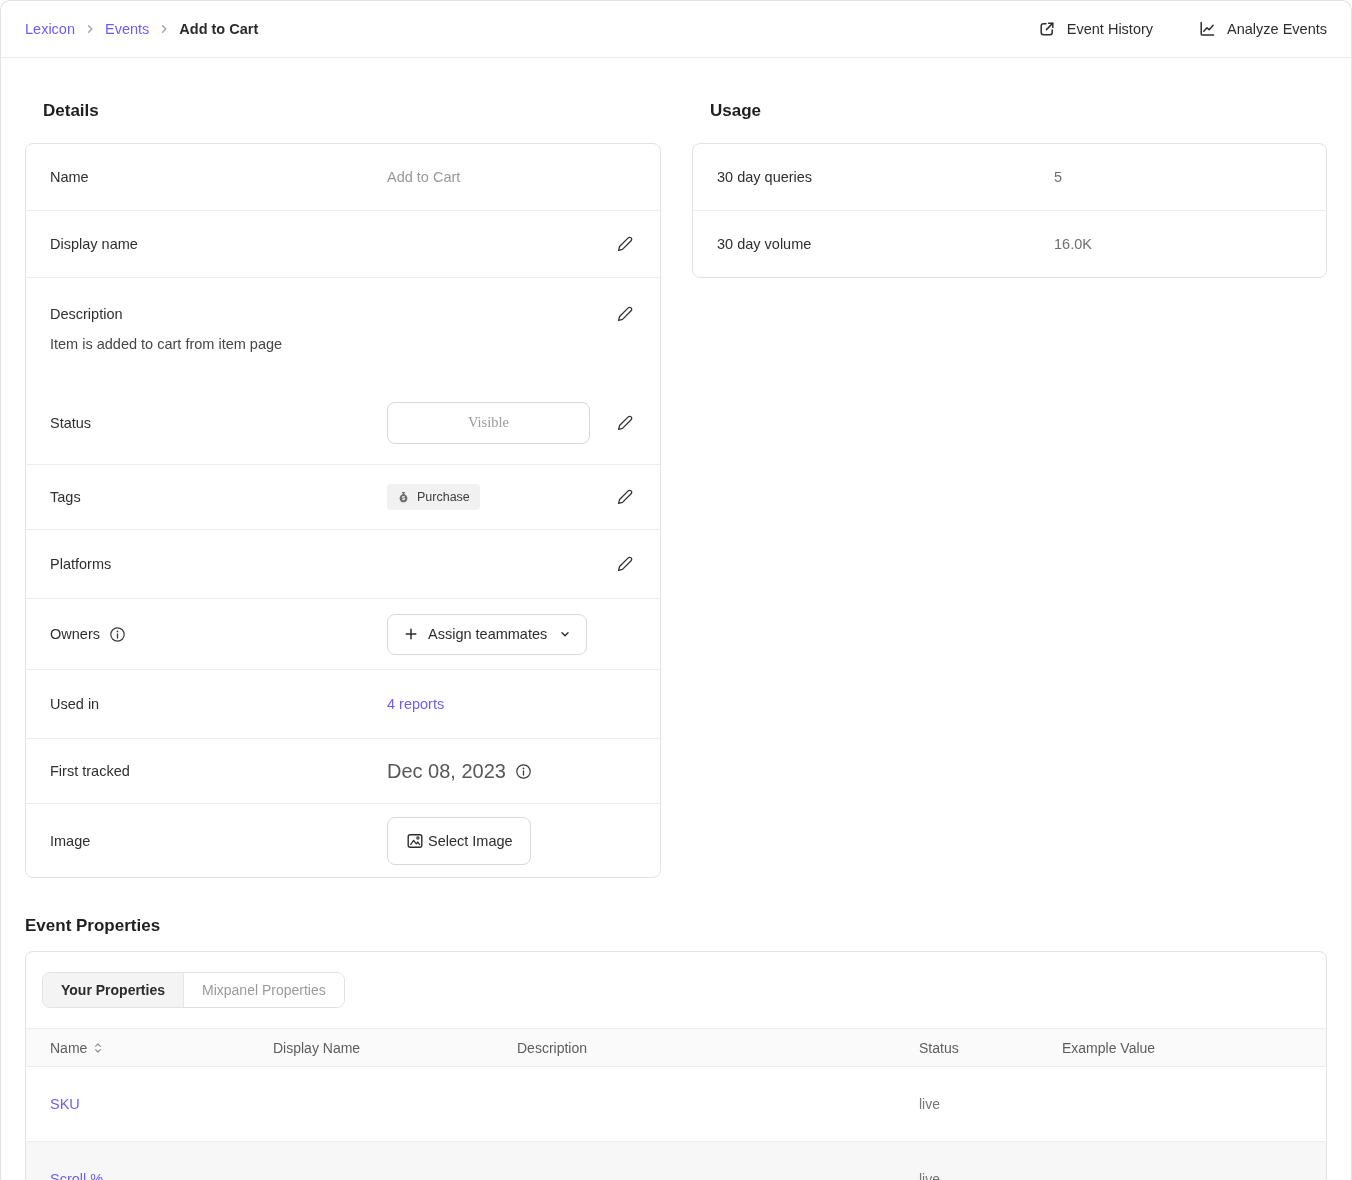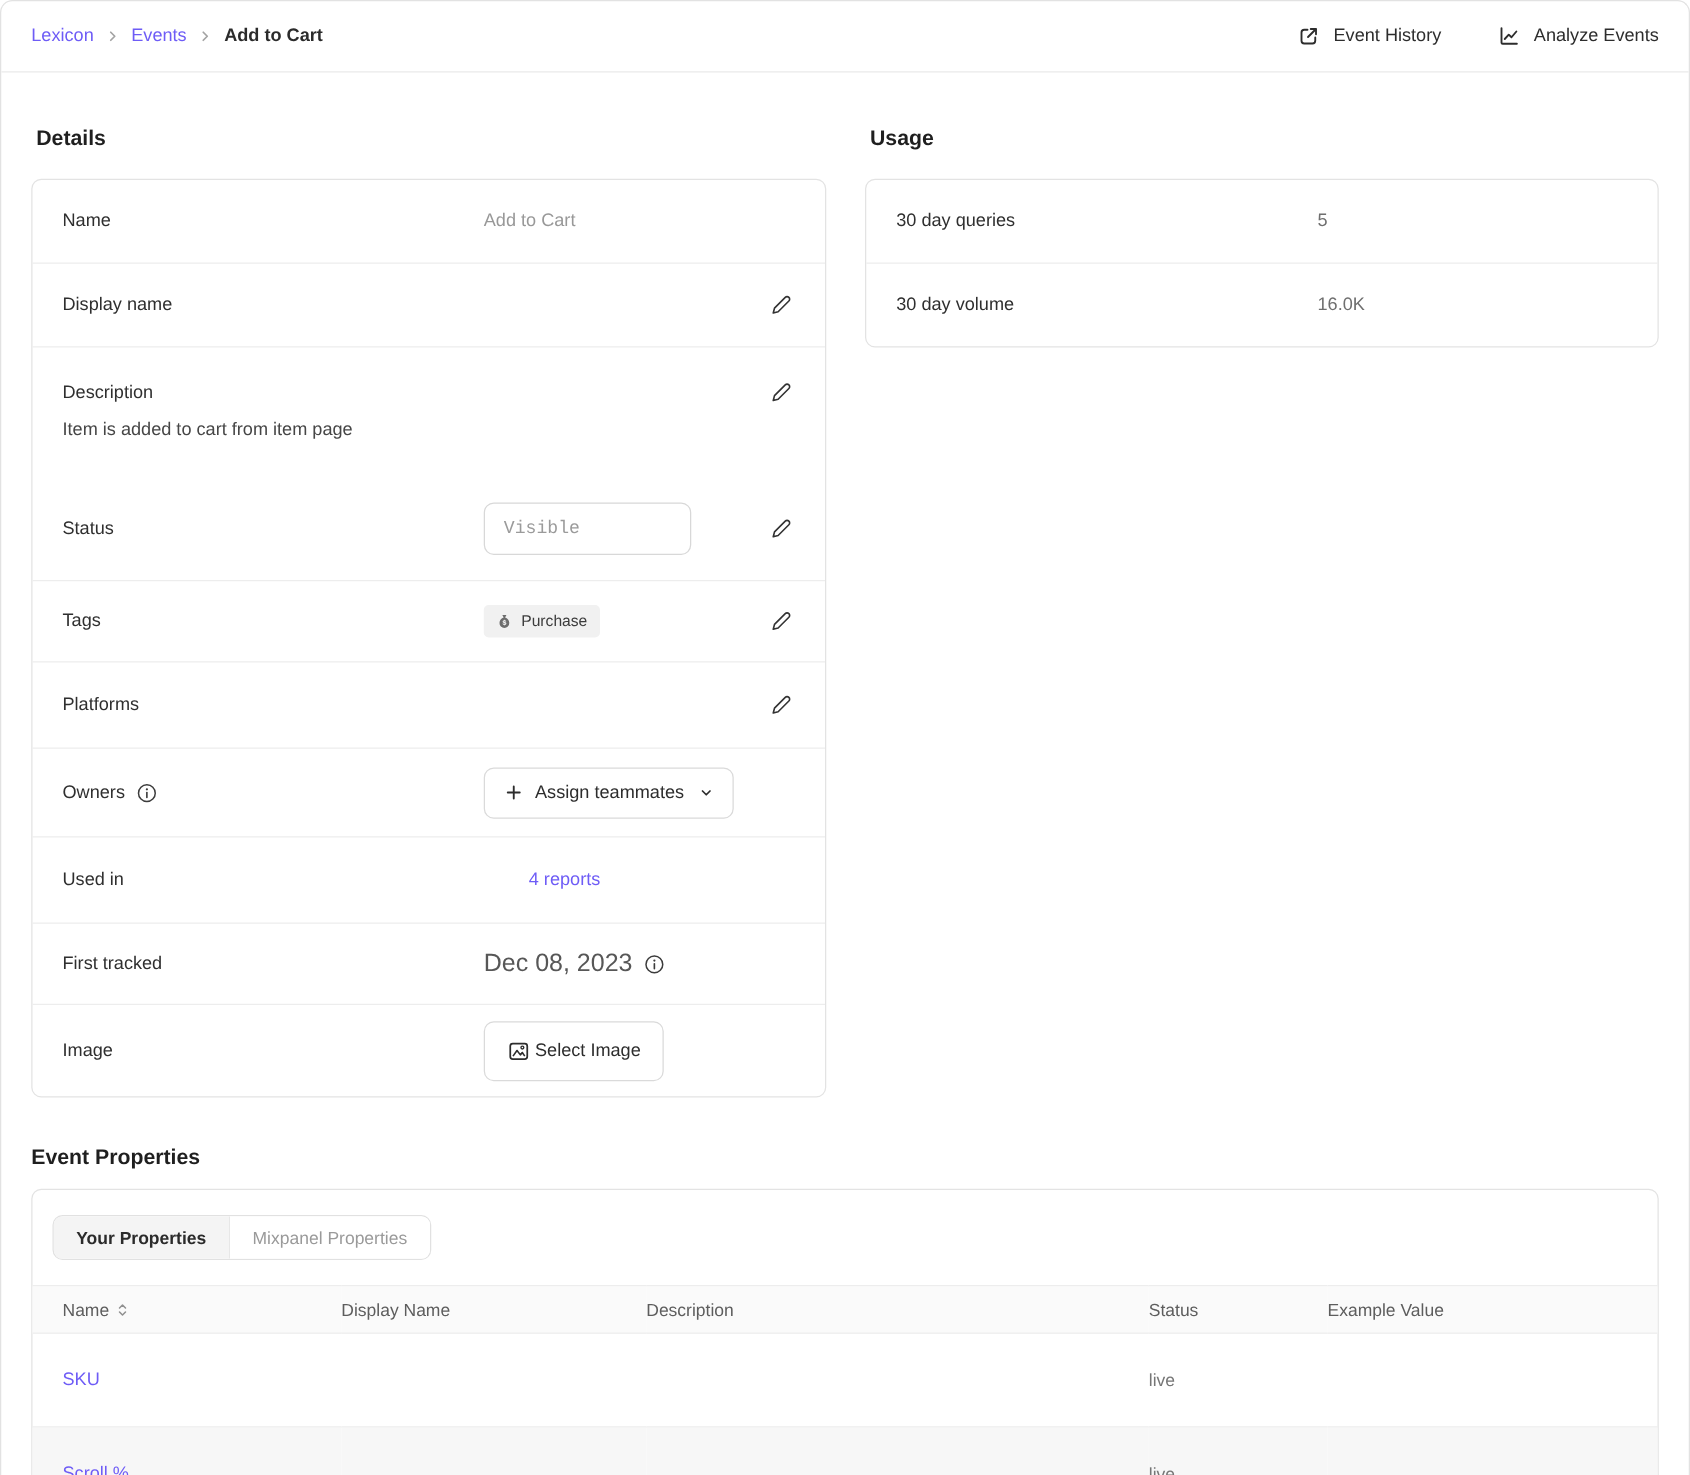--- a/index.html
+++ b/index.html
@@ -33,21 +33,21 @@
     background: none; border: none; padding: 0; cursor: pointer;
     font-family: inherit; font-size: 14.5px; font-weight: 500; color: #2d2d2d;
   }
   .action-btn svg { color: #2d2d2d; }
 
   
   .main { padding: 0 24px; }
   .cols { display: flex; gap: 31px; align-items: flex-start; }
   .col-left { flex: 0 0 636px; width: 636px; }
   .col-right { flex: 1; min-width: 0; }
-  .section-title { font-size: 17px; font-weight: 700; color: #1f1f1f; margin: 43px 4px 22px; }
+  .section-title { font-size: 17px; font-weight: 700; color: #1f1f1f; margin: 43px 18px 22px; }
 
   
   .card { border: 1px solid #e3e3e3; border-radius: 8px; background: #fff; }
   .row { display: flex; align-items: center; padding: 0 24px; min-height: 66px; }
   .row + .row { border-top: 1px solid #ededed; }
   .row-label {
     flex: 0 0 337px; display: flex; align-items: center; gap: 9px;
     font-size: 14.5px; font-weight: 500; color: #2f2f2f;
   }
   .row-main { flex: 1; display: flex; align-items: center; min-width: 0; }
@@ -56,32 +56,32 @@
     cursor: pointer; color: #333; display: flex; align-items: center;
   }
   .value-muted { color: #989898; font-size: 14.5px; }
   .value-dark { color: #575757; font-size: 20px; }
 
   .row-display { min-height: 67px; }
   .row-status { min-height: 83px; }
   .row-tags { min-height: 65px; }
   .row-platforms { min-height: 69px; }
   .row-owners { min-height: 71px; }
-  .row-usedin { min-height: 69px; gap: 36px; }
+  .row-usedin { min-height: 69px; }
   .row-first { min-height: 65px; }
   .row-image { min-height: 74px; }
 
   .row-desc { display: block; padding: 25px 24px 29px; border-top: 1px solid #ededed; }
   .desc-head { display: flex; align-items: center; }
   .desc-text { margin-top: 11px; font-size: 14.5px; color: #464646; }
 
   .status-input {
-    width: 166px; height: 42px; border: 1px solid #d8d8d8; border-radius: 8px;
-    padding: 0 15px; font-family: Liberation Mono, monospace; font-size: 14.5px; color: #555;
-    outline: none; background: #fff;
+    width: 203px; height: 42px; border: 1px solid #d8d8d8; border-radius: 8px;
+    padding: 0 15px; font-family: Liberation Serif, serif; font-size: 14.5px; color: #555;
+    outline: none; background: #fff; text-align: center;
   }
   .status-input::placeholder { color: #9b9b9b; opacity: 1; }
 
   .tag-chip {
     display: inline-flex; align-items: center; gap: 7px;
     background: #f1f1f1; border: none; border-radius: 4px;
     padding: 6px 10px; font-family: inherit; font-size: 12.5px;
     color: #3d3d3d; cursor: pointer;
   }
 

